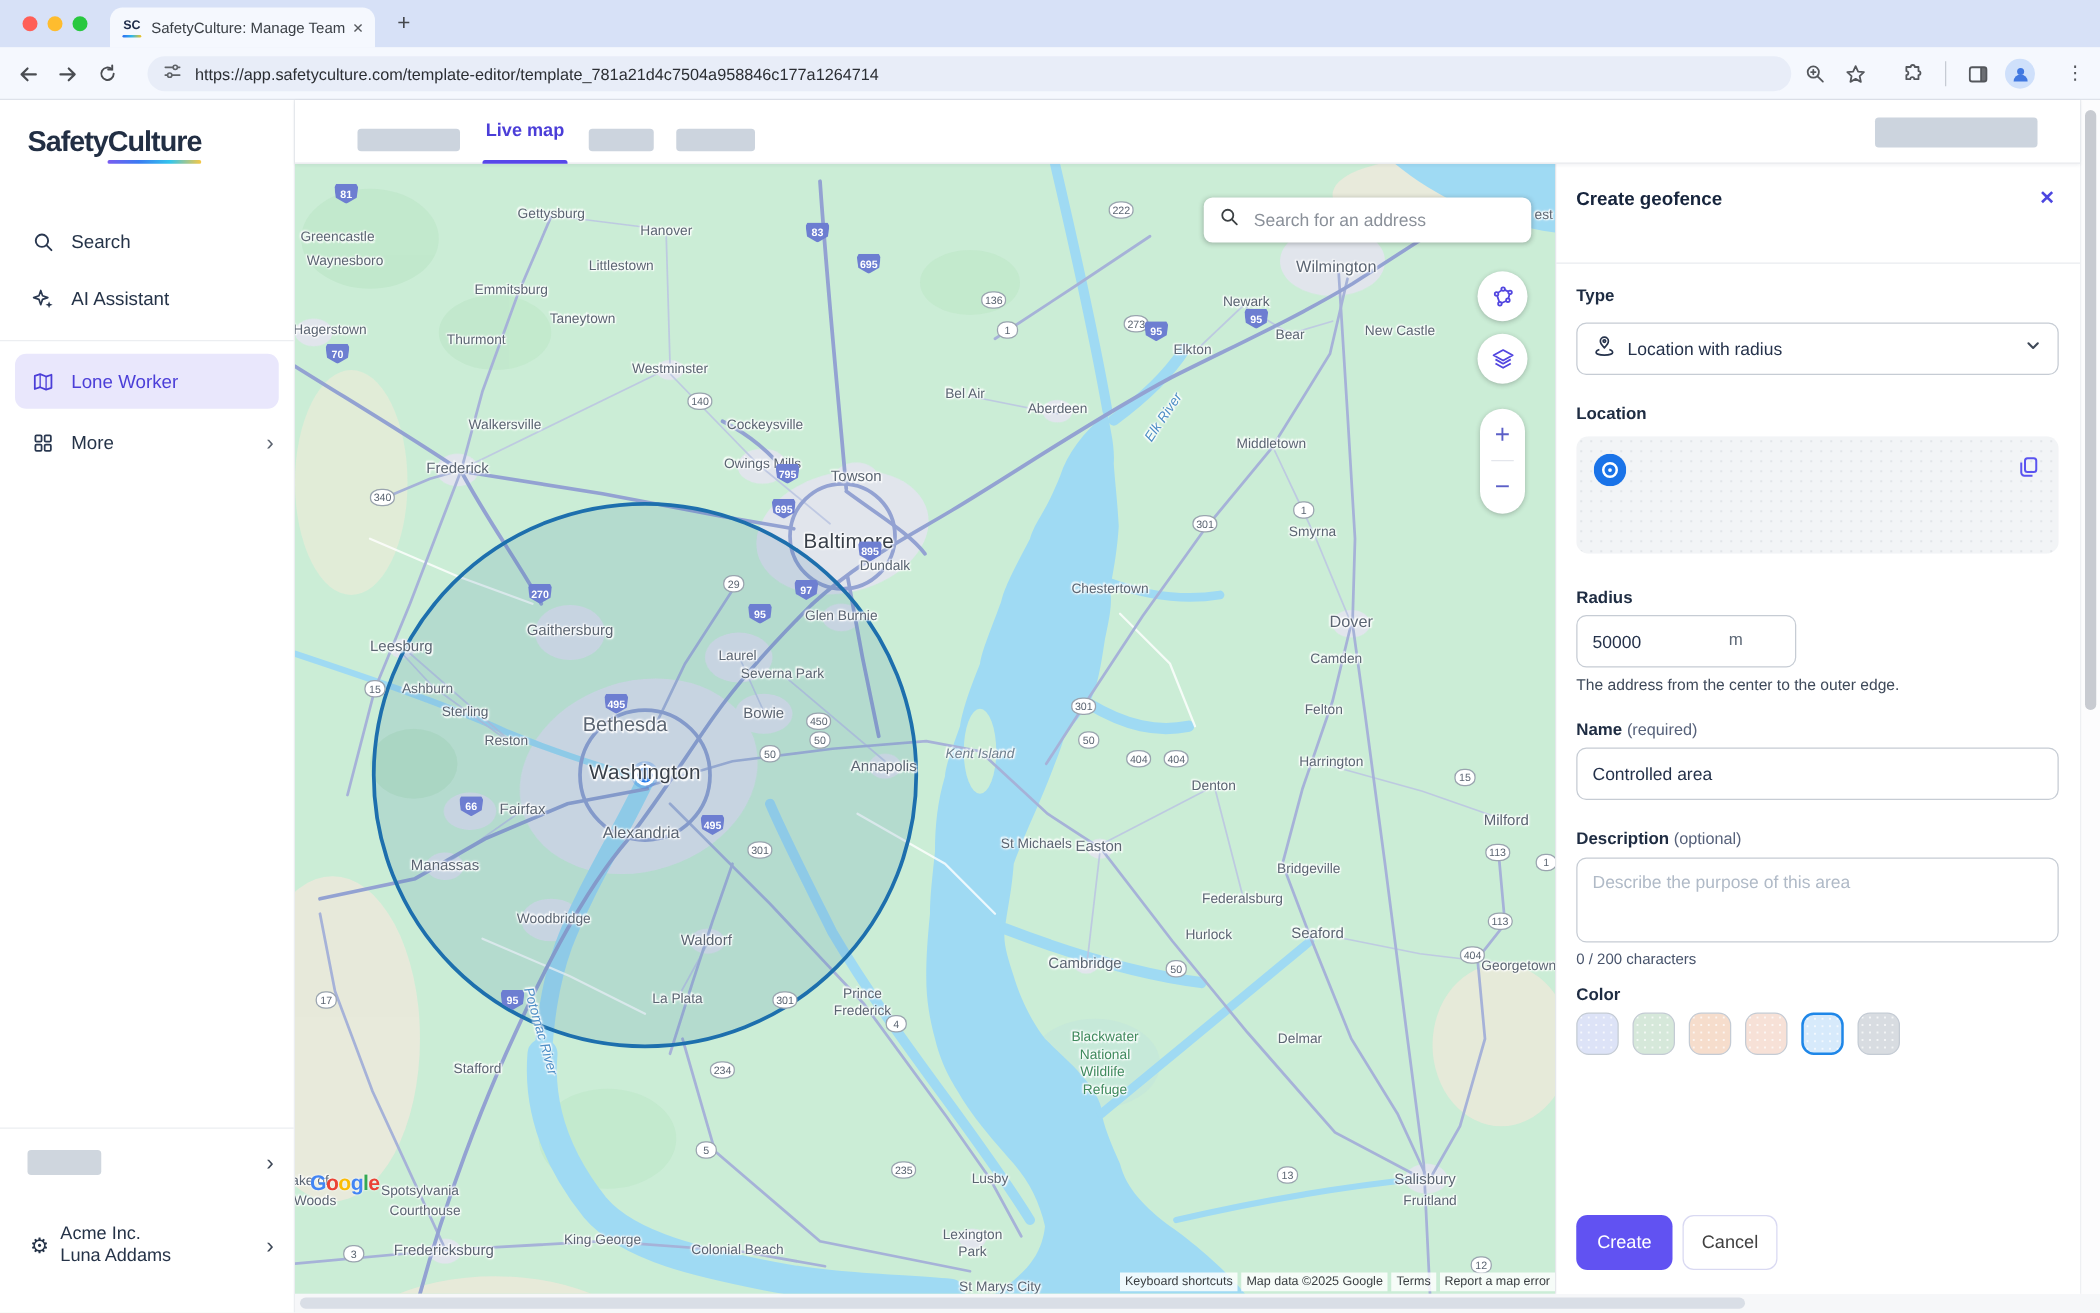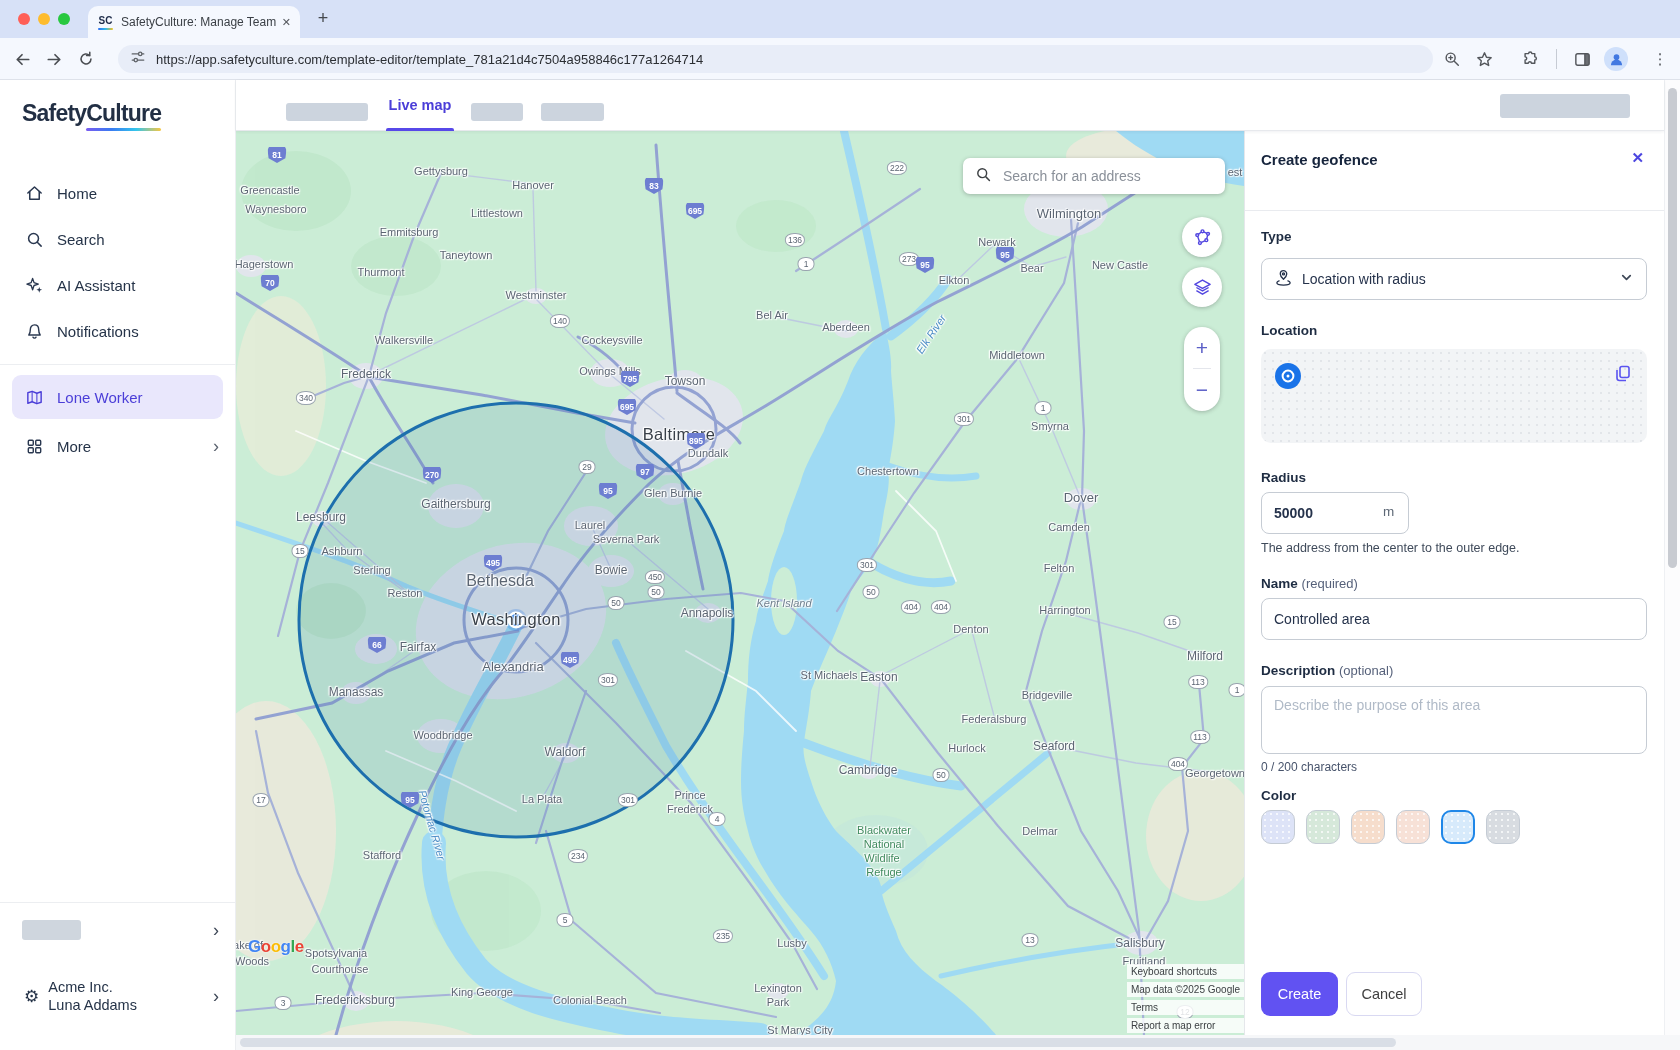--- a/index.html
+++ b/index.html
@@ -97,21 +97,21 @@
           box-shadow:0 1px 4px rgba(32,33,36,.28); display:flex; align-items:center; justify-content:center;
           z-index:5; cursor:pointer; }
   .mzoom { position:absolute; left:948px; top:196px; width:36px; height:84px; background:#fff;
            border-radius:18px; box-shadow:0 1px 4px rgba(32,33,36,.28); z-index:5; display:flex;
            flex-direction:column; align-items:center; }
   .mzoom .zb { height:41px; width:100%; display:flex; align-items:center; justify-content:center;
            color:#5b5fc7; font-size:21px; cursor:pointer; }
   .mzoom .zdiv { width:18px; height:1px; background:#e4e6ec; }
   .glogo { position:absolute; left:12px; top:806px; z-index:4; font-size:17px; font-weight:700;
            letter-spacing:-0.5px; text-shadow:0 0 2px #fff; }
-  .mattr { position:absolute; right:0; bottom:2px; display:flex; gap:3px; z-index:4;flex-direction:column; }
+  .mattr { position:absolute; right:0; bottom:2px; display:flex; gap:3px; z-index:4; }
   .mattr .chip { background:rgba(255,255,255,.82); font-size:10px; color:#3c4043; padding:2px 4px; white-space:nowrap;}
   
   .panel { position:absolute; left:1008px; top:0; width:420px; height:904px; background:#fff;
            border-left:1px solid #e5e7eb; z-index:5; }
   .p-title { position:absolute; left:16px; top:20px; font-size:15px; font-weight:700; color:#16243c; }
   .p-close { position:absolute; right:20px; top:18px; font-size:15px; font-weight:600; color:#4c46e0; cursor:pointer; }
   .p-divider { position:absolute; left:0; top:79px; width:100%; height:1px; background:#e9ebef; }
   .plabel { position:absolute; left:16px; font-size:13.5px; font-weight:700; color:#1e2c42; }
   .plabel .opt { font-weight:400; color:#56617a; font-size:13px; }
   .pselect { position:absolute; left:16px; top:127px; width:386px; height:42px; border:1px solid #c6ccd4;
@@ -227,53 +227,35 @@
 
 <div class="app">
 
   <div class="sidebar">
     <div class="logo">
       <span>Safety</span><span class="cultu"><span>Culture</span><i></i></span>
     </div>
     <div class="nav">
         <div class="nav-item">
           <span class="icn">
-            <svg viewBox="0 0 20 20" fill="none" stroke="currentColor" stroke-width="1.6" stroke-linecap="round" stroke-linejoin="round">
-              <path d="M3 9.5 L10 3.2 L17 9.5"></path>
-              <path d="M5 8 V16 H15 V8"></path>
-            </svg>
-          </span>
-          <span>Home</span>
-        </div>
-        <div class="nav-item">
-          <span class="icn">
             <svg viewBox="0 0 20 20" fill="none" stroke="currentColor" stroke-width="1.6" stroke-linecap="round">
               <circle cx="9" cy="9" r="5.2"></circle>
               <line x1="13.2" y1="13.2" x2="17" y2="17"></line>
             </svg>
           </span>
           <span>Search</span>
         </div>
         <div class="nav-item">
           <span class="icn">
             <svg viewBox="0 0 20 20">
               <path d="M8 2.5 L9.5 7 L14 8.5 L9.5 10 L8 14.5 L6.5 10 L2 8.5 L6.5 7 Z" fill="none" stroke="currentColor" stroke-width="1.4" stroke-linejoin="round"></path>
               <path d="M15 11.5 L15.8 13.7 L18 14.5 L15.8 15.3 L15 17.5 L14.2 15.3 L12 14.5 L14.2 13.7 Z" fill="currentColor"></path>
             </svg>
           </span>
           <span>AI Assistant</span>
-        </div>
-        <div class="nav-item">
-          <span class="icn">
-            <svg viewBox="0 0 20 20" fill="none" stroke="currentColor" stroke-width="1.5" stroke-linejoin="round">
-              <path d="M10 3 C7.2 3 5.6 5.1 5.6 8 C5.6 12 4 13.6 4 13.6 H16 C16 13.6 14.4 12 14.4 8 C14.4 5.1 12.8 3 10 3 Z"></path>
-              <path d="M8.4 16 A1.8 1.8 0 0 0 11.6 16" stroke-linecap="round"></path>
-            </svg>
-          </span>
-          <span>Notifications</span>
         </div>
         <div class="nav-divider"></div>
         <div class="nav-item active">
           <span class="icn">
             <svg viewBox="0 0 20 20" fill="none" stroke="currentColor" stroke-width="1.5" stroke-linejoin="round">
               <path d="M3 5 L7.5 3.5 L12.5 5.5 L17 4 V15 L12.5 16.5 L7.5 14.5 L3 16 Z"></path>
               <path d="M7.5 3.5 V14.5 M12.5 5.5 V16.5" stroke-width="1.1"></path>
             </svg>
           </span>
           <span>Lone Worker</span>
@@ -671,21 +653,21 @@
           </span>
           <span class="copy">
             <svg width="20" height="20" viewBox="0 0 20 20" fill="none" stroke="#5b54f0" stroke-width="1.6" stroke-linejoin="round">
                 <rect x="7" y="3.5" width="9" height="11" rx="2"></rect>
                 <path d="M13 17.5 H6.5 A2.5 2.5 0 0 1 4 15 V7"></path>
               </svg>
           </span>
         </div>
 
         <div class="plabel" style="top:339px">Radius</div>
-        <input class="pinput" style="top: 361px; width: 148px; font-weight: bold;" value="50000">
+        <input class="pinput" style="top: 361px; width: 176px;" value="50000">
         <span class="punit" style="left:138px;top:373px">m</span>
         <div class="phelp">The address from the center to the outer edge.</div>
 
         <div class="plabel" style="top:445px">
           <span>Name</span> <span class="opt">(required)</span>
         </div>
         <input class="pinput" style="top: 467px; width: 386px;" value="Controlled area">
 
         <div class="plabel" style="top:532px">
           <span>Description</span> <span class="opt">(optional)</span>

